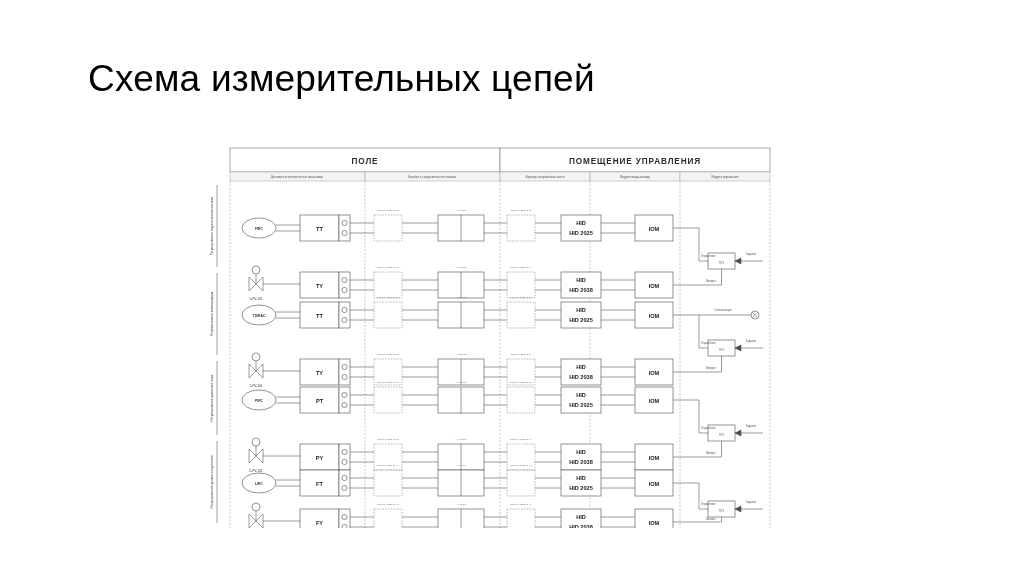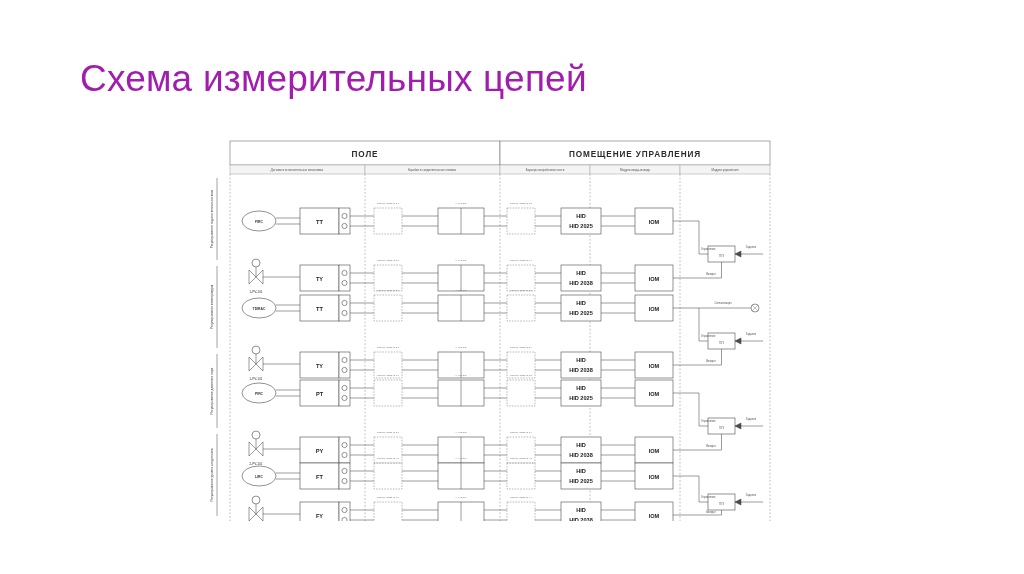--- a/index.html
+++ b/index.html
@@ -2,26 +2,26 @@
 <html><head>
 <meta charset="utf-8">
 <style>
   html,body{margin:0;padding:0;}
   body{
     width:1024px;height:574px;background:#ffffff;
     font-family:"Liberation Sans","DejaVu Sans",sans-serif;
     color:#1a1a1a;overflow:hidden;position:relative;
   }
   #slide-title{
-    position:absolute;left:80px;top:58px;
+    position:absolute;left:88px;top:58px;
     font-size:37px;font-weight:400;letter-spacing:0.2px;
-    color:#a21caf;white-space:nowrap;
+    color:#000000;white-space:nowrap;
   }
   #diagram{
-    position:absolute;left:203px;top:138px;
+    position:absolute;left:203px;top:145px;
     width:585px;height:383px;
   }
   #diagram svg{display:block;}
   .hdr-main{font-size:8.2px;font-weight:700;letter-spacing:0.9px;text-anchor:middle;fill:#2b2b2b;}
   .hdr-sub{font-size:2.9px;text-anchor:middle;fill:#555;}
   .vlabel{font-size:3.3px;text-anchor:middle;fill:#3a3a3a;}
   .blk-lbl{font-size:5.6px;font-weight:700;text-anchor:middle;fill:#222;}
   .bub-lbl{font-size:3.4px;font-weight:600;text-anchor:middle;fill:#333;}
   .tag-lbl{font-size:3.2px;text-anchor:middle;fill:#333;}
   .cab-lbl{font-size:2.1px;text-anchor:middle;fill:#666;}

